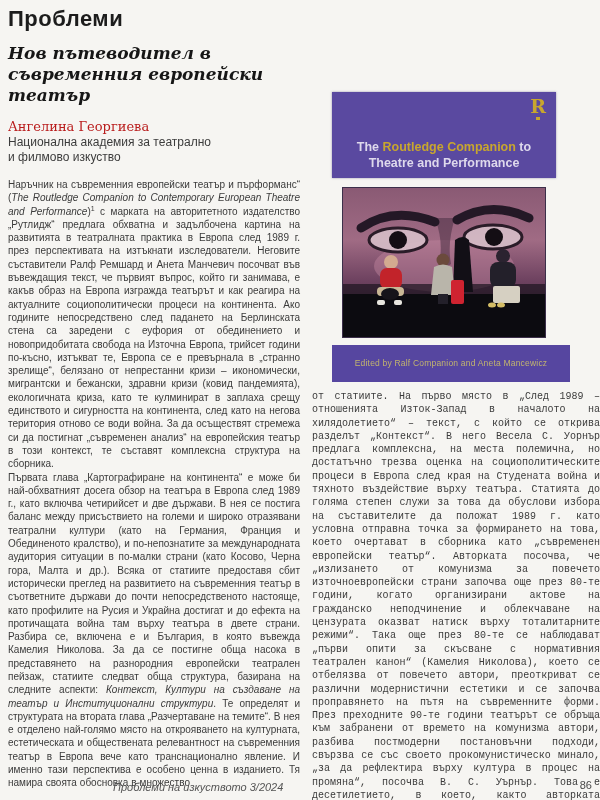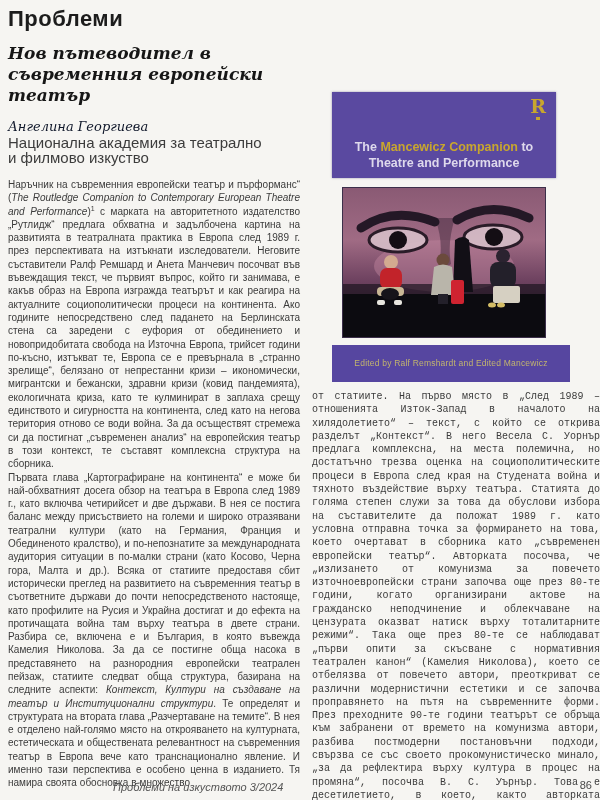--- a/index.html
+++ b/index.html
@@ -16,24 +16,24 @@
     margin:0;font-family:"Liberation Sans",sans-serif;
     font-size:22px;font-weight:bold;color:#1c1c1c;letter-spacing:.5px;
   }
   h2.article-title{
     margin:11px 0 0 0;max-width:292px;
     font-family:"DejaVu Serif",serif;font-style:italic;font-weight:bold;
     font-size:17px;line-height:21px;color:#161616;
   }
   .author-block{margin-top:13px;}
   .author-name{
-    font-family:"DejaVu Serif",serif;font-style:italic;
-    font-size:13px;color:#0f172a;line-height:16px;
+    font-family:"DejaVu Serif",serif;
+    font-size:13px;color:#b91c1c;line-height:16px;
   }
-  .author-line{font-size:15px;line-height:15px;color:#3c3c3c;}
+  .author-line{font-size:12px;line-height:15px;color:#3c3c3c;}
   
   .columns{display:flex;gap:12px;align-items:flex-start;}
   .col-left{width:292px;flex:0 0 292px;}
   .col-right{width:288px;flex:0 0 288px;position:relative;}
   .bodytext{margin-top:13px;}
   .bodytext p, .righttext p{
     margin:0;font-size:10px;line-height:13.3px;
     text-align:justify;color:#3b3b3b;word-spacing:.2px;
   }
   .it{font-style:italic;}
@@ -101,21 +101,21 @@
           <p><span>Първата глава „Картографиране на континента“ е може би най-обхватният досега обзор на театъра в Европа след 1989 г., като включва четирийсет и две държави. В нея се постига баланс между присъствието на големи и широко отразявани театрални култури (като на Германия, Франция и Обединеното кралство), и по-непознатите за международната аудитория ситуации в по-малки страни (като Косово, Черна гора, Малта и др.). Всяка от статиите предоставя сбит исторически преглед на развитието на съвременния театър в съответните държави до почти непосредственото настояще, като профилите на Русия и Украйна достигат и до ефекта на протичащата война там върху театъра в двете страни. Разбира се, включена е и България, в която въвежда Камелия Николова. За да се постигне обща насока в представянето на разнородния европейски театрален пейзаж, статиите следват обща структура, базирана на следните аспекти: </span><span class="it">Контекст, Култури на създаване на театър и Институционални структури</span><span>. Те определят и структурата на втората глава „Разчертаване на темите“. В нея е отделено най-голямо място на открояването на културната, естетическата и обществената релевантност на съвременния театър в Европа вече като транснационално явление. И именно тази перспектива е особено ценна в изданието. Тя намира своята обосновка в множество</span></p>
         </div>
     </div>
 
     <div class="col-right">
 
       <figure class="book-cover" style="margin-right:0;margin-bottom:0;">
         <div class="cover-banner">
           <div class="cover-logo">R</div>
           <div class="cover-title" id="cover-title">
-              <div><span class="c-light">The </span><span class="c-gold">Mancewicz Companion</span><span class="c-light"> to</span></div>
+              <div><span class="c-light">The </span><span class="c-gold">Routledge Companion</span><span class="c-light"> to</span></div>
               <div><span class="c-light">Theatre and Performance</span></div>
             </div>
         </div>
 
         <svg class="cover-photo" viewBox="0 0 202 149" aria-hidden="true">
           <defs>
             <linearGradient id="bgGrad" x1="0" y1="0" x2="0" y2="1">
               <stop offset="0" stop-color="#8a5a74"></stop>
               <stop offset="0.35" stop-color="#a06b84"></stop>
               <stop offset="0.62" stop-color="#6e4260"></stop>
@@ -155,21 +155,21 @@
           <rect x="108" y="92" width="13" height="24" rx="2" fill="#cf2330"></rect>
 
           <circle cx="160" cy="68" r="7" fill="#2b2330"></circle>
           <rect x="147" y="74" width="26" height="26" rx="8" fill="#23202a"></rect>
           <rect x="150" y="98" width="27" height="17" rx="2" fill="#d6d0c2"></rect>
           <ellipse cx="149" cy="117" rx="4" ry="2.5" fill="#d4bd66"></ellipse>
           <ellipse cx="158" cy="117" rx="4" ry="2.5" fill="#d4bd66"></ellipse>
         </svg>
 
         <div class="cover-credit-band">
-          <span class="cover-credit">Edited by Ralf Remshardt and Edited Mancewicz</span>
+          <span class="cover-credit">Edited by Ralf Companion and Aneta Mancewicz</span>
         </div>
       </figure>
 
       <div class="righttext" id="col-right-text">
           <p><span>от статиите. На първо място в „След 1989 – отношенията Изток-Запад в началото на хилядолетието“ – текст, с който се открива разделът „Контекст“. В него Весела С. Уорнър предлага комплексна, на места полемична, но достатъчно трезва оценка на социополитическите процеси в Европа след края на Студената война и тяхното въздействие върху театъра. Статията до голяма степен служи за това да обуслови избора на съставителите да положат 1989 г. като условна отправна точка за формирането на това, което очертават в сборника като „съвременен европейски театър“. Авторката посочва, че „излизането от комунизма за повечето източноевропейски страни започва още през 80-те години, когато организирани актове на гражданско неподчинение и облекчаване на цензурата оказват натиск върху тоталитарните режими“. Така още през 80-те се наблюдават „първи опити за скъсване с нормативния театрален канон“ (Камелия Николова), което се отбелязва от повечето автори, преоткриват се различни модернистични естетики и се започва проправянето на пътя на съвременните форми. През преходните 90-те години театърът се обръща към забранени от времето на комунизма автори, разбива постмодерни постановъчни подходи, свързва се със своето прокомунистическо минало, „за да рефлектира върху култура в процес на промяна“, посочва В. С. Уърнър. Това е десетилетието, в което, както авторката отбелязва, театралната култура от бившия Източен блок вече официално навлиза в глобалния поток от артистична дейност – трансгранични сътрудничества водят до нарастване на броя на международните</span></p>
         </div>
     </div>
   </div>
 
   <div class="footer-journal">Проблеми на изкуството 3/2024</div>

